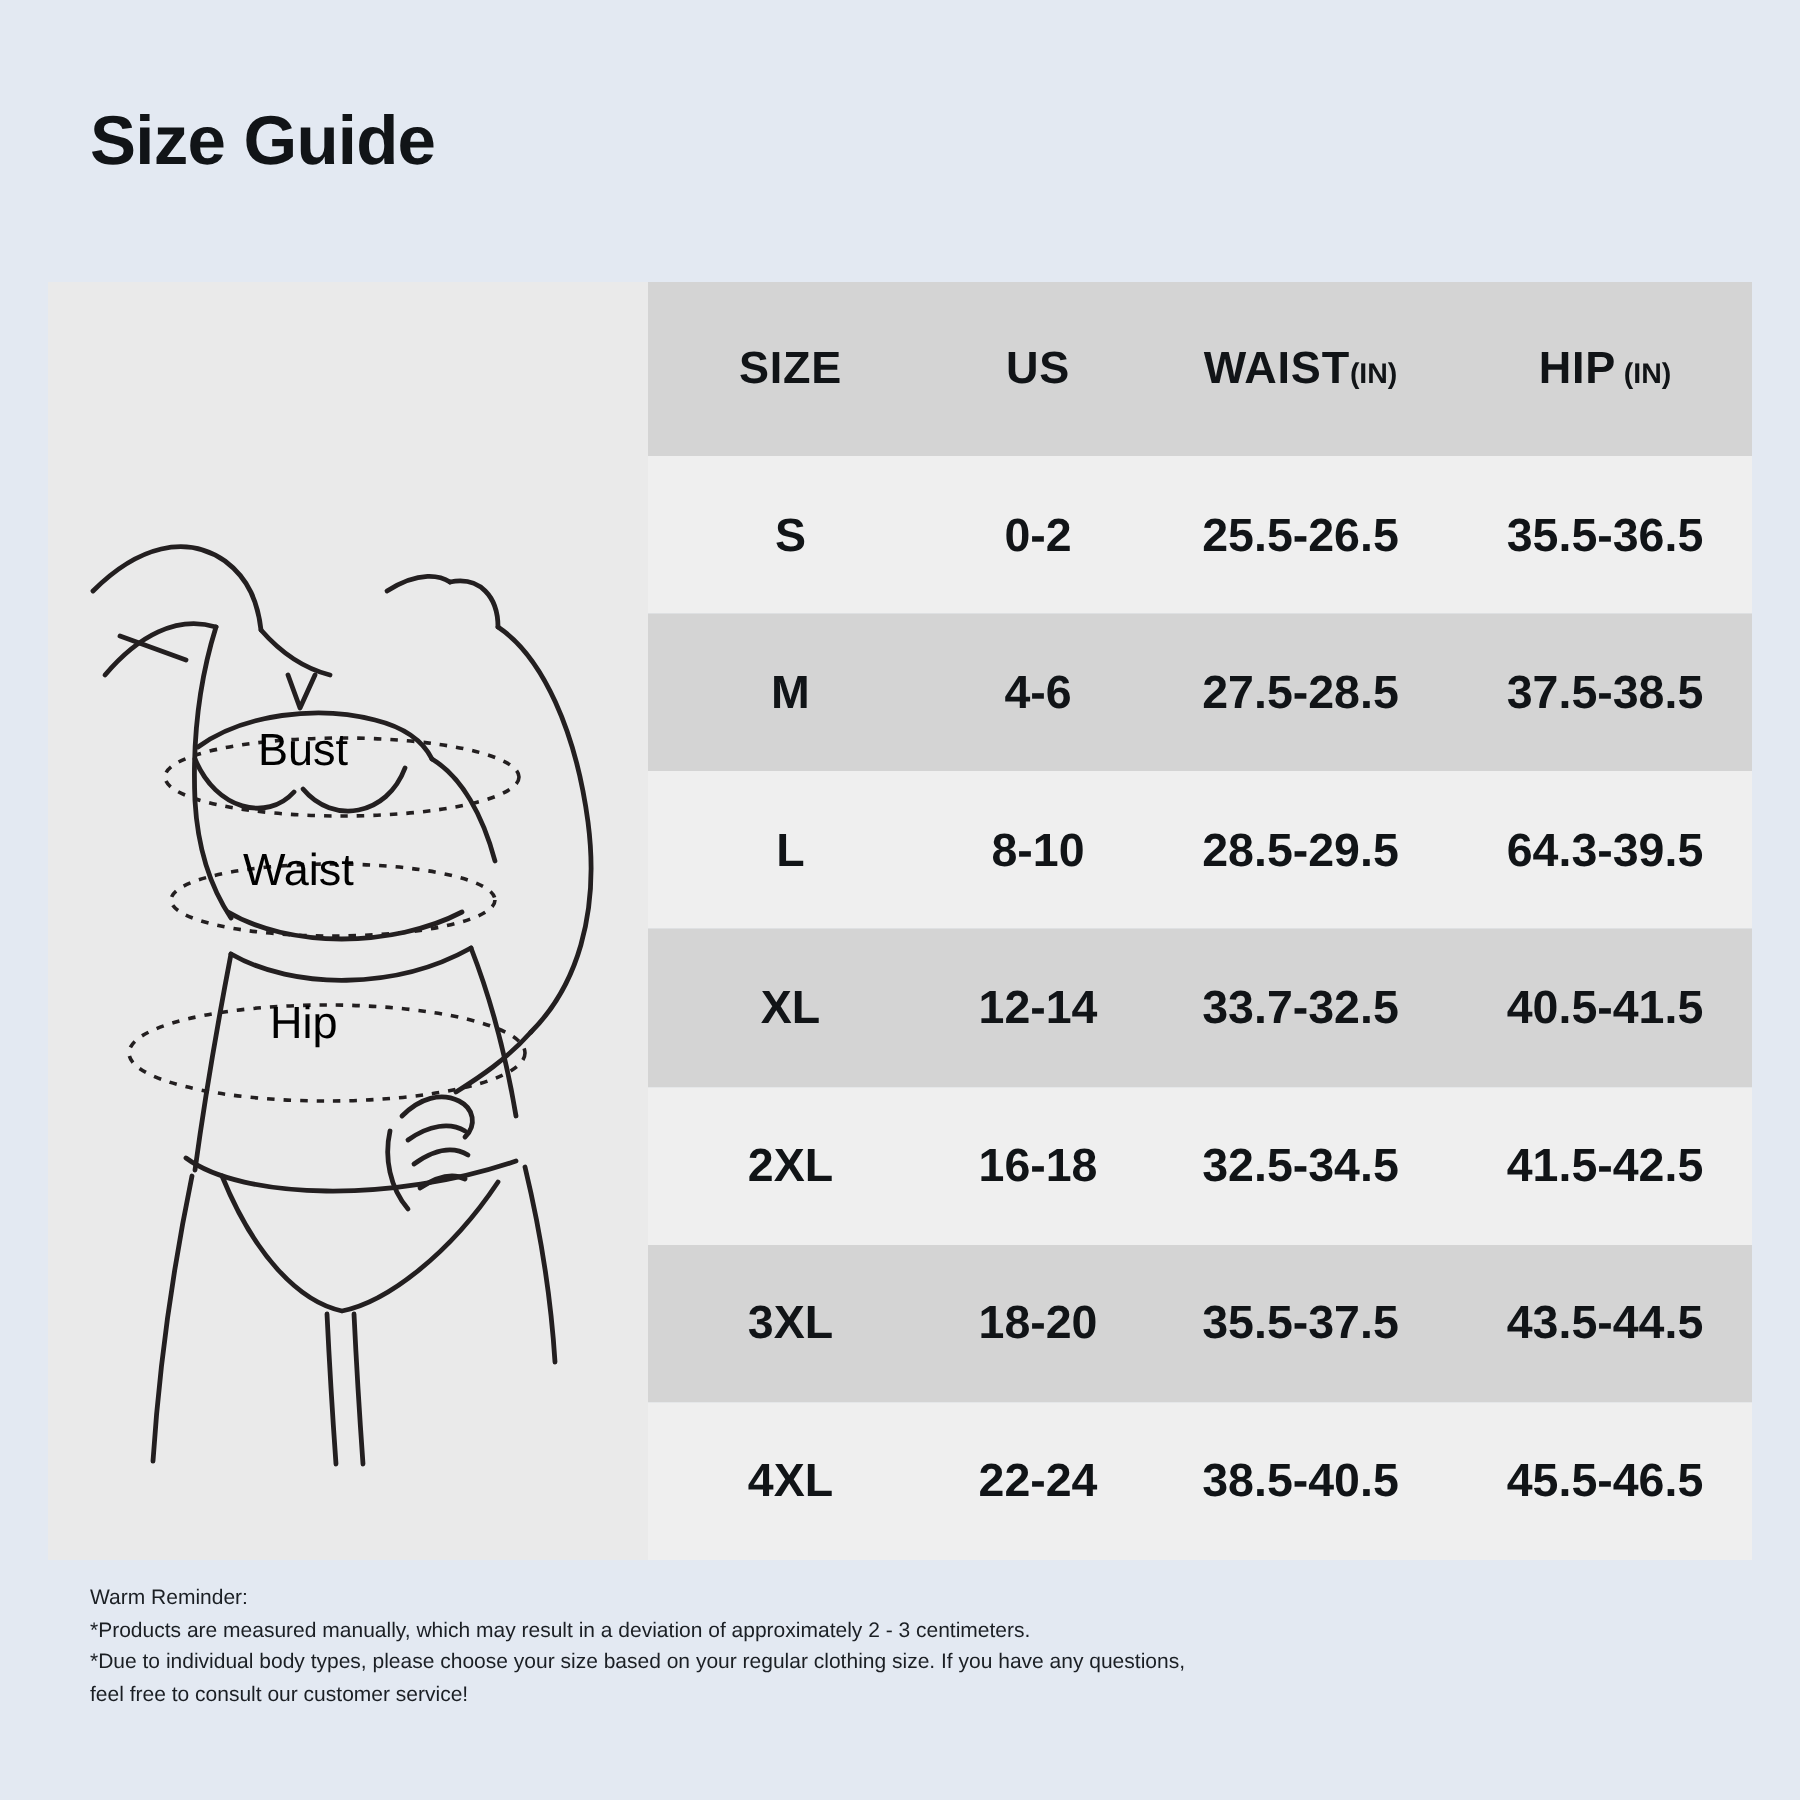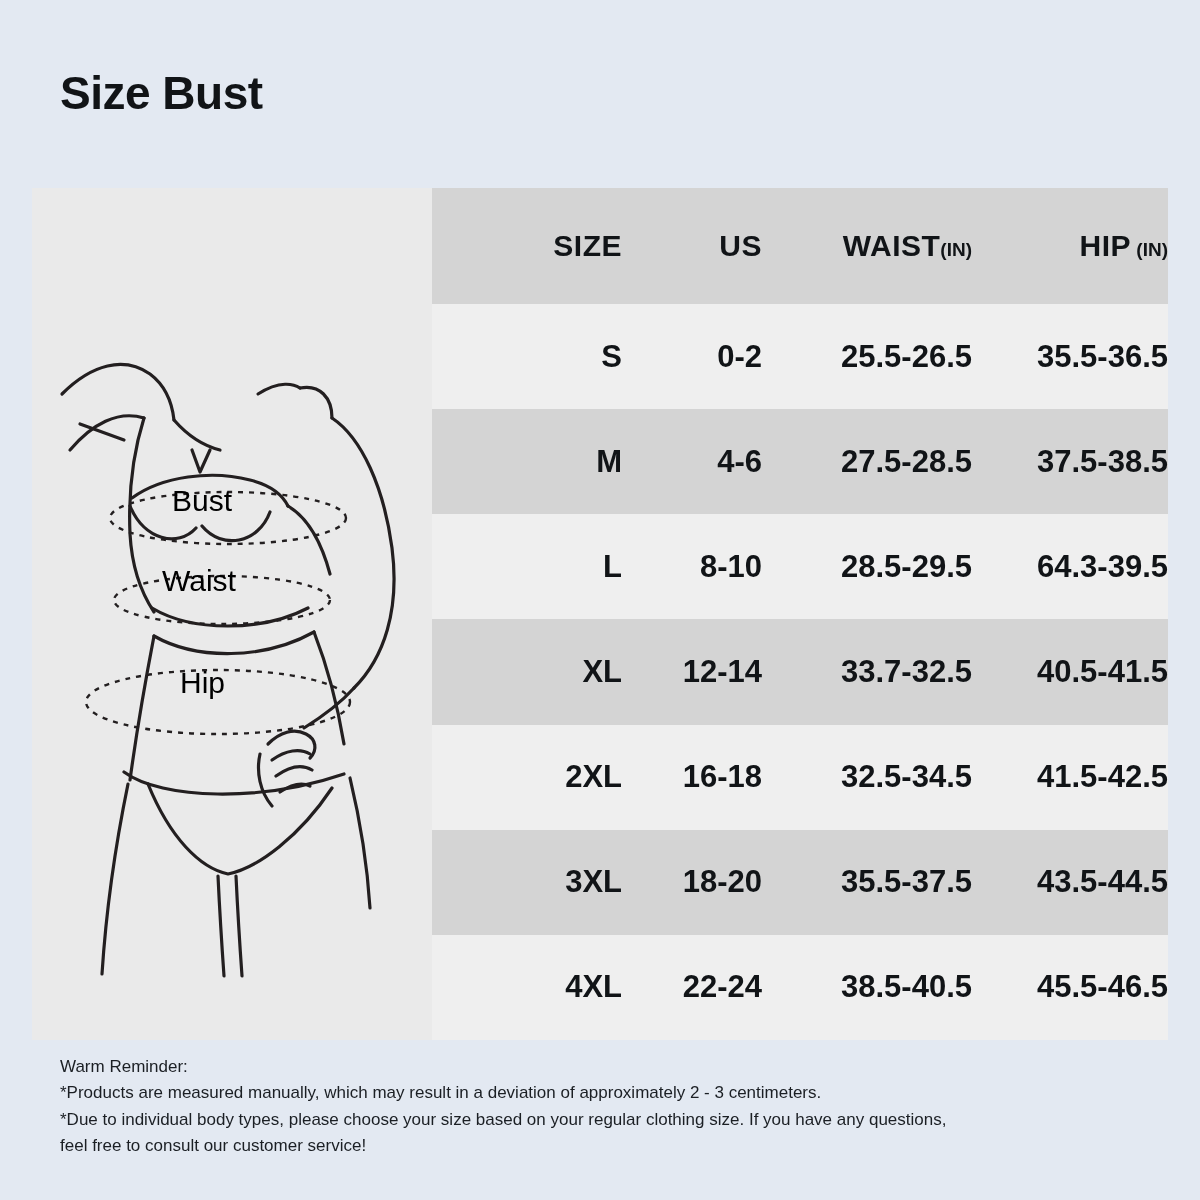--- a/index.html
+++ b/index.html
@@ -46,21 +46,21 @@
     width: 736px;
     height: 852px;
   }
   table.size-table {
     width: 736px;
     height: 852px;
     border-collapse: collapse;
     table-layout: fixed;
   }
   table.size-table td, table.size-table th {
-    text-align: right;
+    text-align: center;
     vertical-align: middle;
     font-weight: bold;
     color: #111417;
     border: 0;
     padding: 0;
   }
   col.c-size { width: 190px; }
   col.c-us { width: 140px; }
   col.c-waist { width: 210px; }
   col.c-hip { width: 196px; }
@@ -82,32 +82,32 @@
     font-size: 30px;
     color: #000000;
     font-family: "Liberation Sans", sans-serif;
   }
 
   .notes {
     position: absolute;
     left: 60px;
     top: 1054px;
     width: 1090px;
-    font-size: 17px;
+    font-size: 14px;
     line-height: 1.55;
     color: #1b1f24;
   }
   .notes div { margin: 0; }
 </style>
 </head>
 <body>
 
 <div class="page">
 
-  <div class="title">Size Bust</div>
+  <div class="title">Size Guide</div>
 
   <div class="content">
 
     <div class="figure-panel">
       <svg width="400" height="852" viewBox="0 0 400 852">
         <g fill="none" stroke="#231f20" stroke-width="3.2" stroke-linecap="round" stroke-linejoin="round">
 
           <path d="M30 206 C60 176 92 168 118 186 C134 198 140 214 142 232"></path>
           <path d="M38 262 C60 236 86 222 112 230"></path>
           <path d="M48 236 L92 252"></path>

